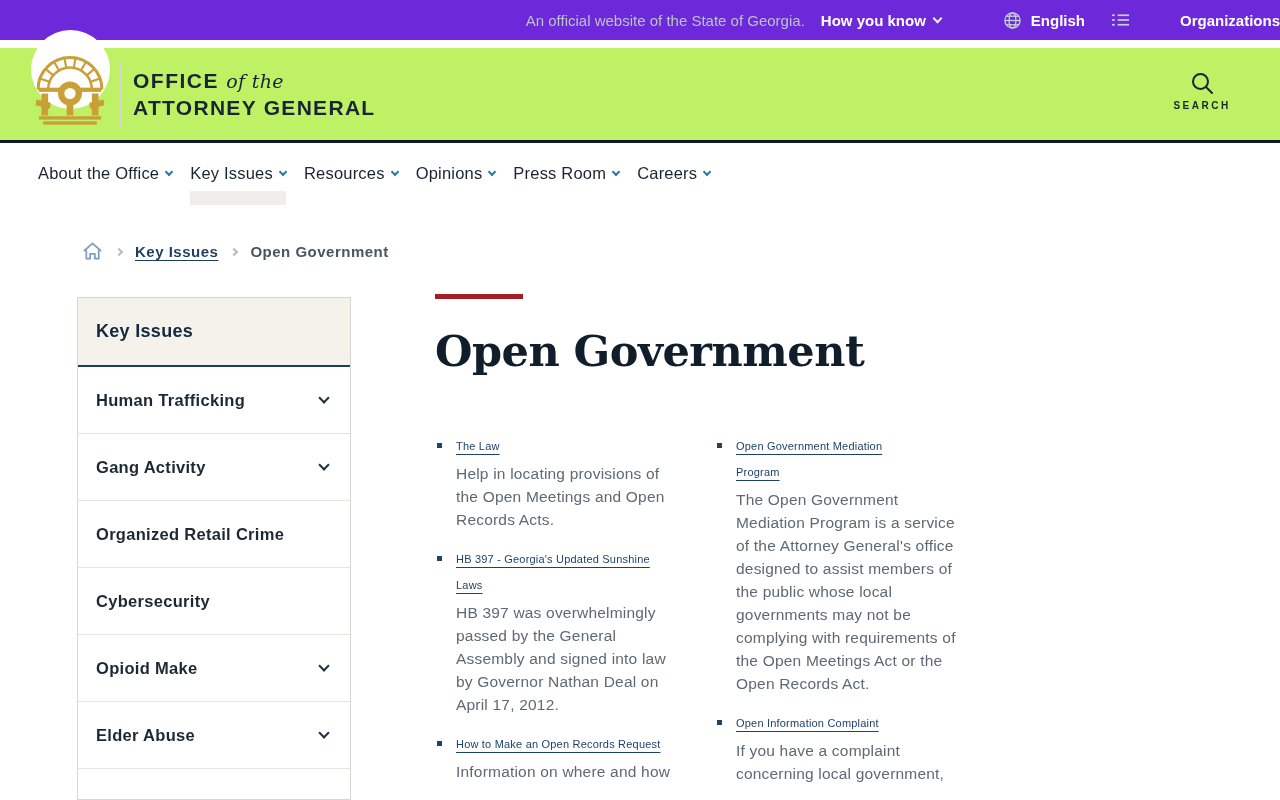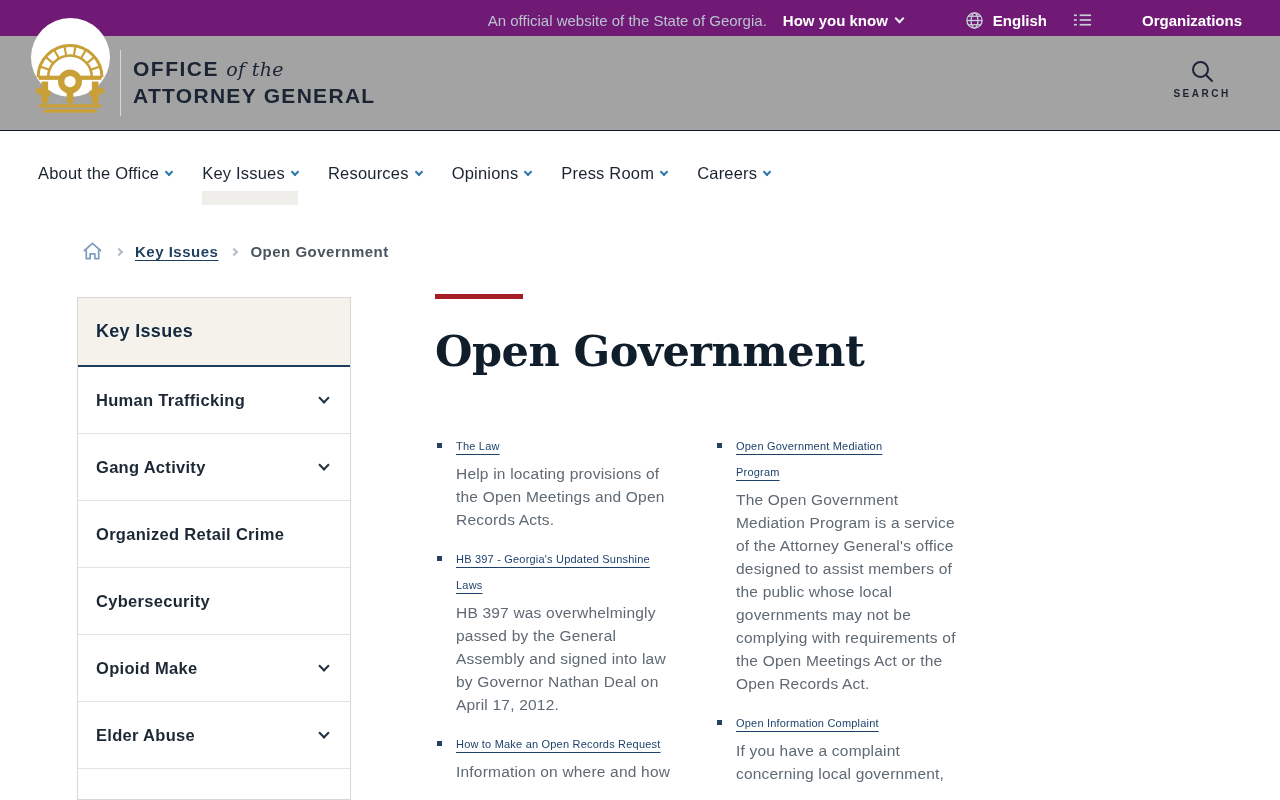--- a/index.html
+++ b/index.html
@@ -2,60 +2,60 @@
 <html><head>
 <meta charset="utf-8">
 <style>
   * { margin:0; padding:0; box-sizing:border-box; }
   html,body { width:1280px; height:800px; overflow:hidden; background:#ffffff;
               font-family:"Liberation Sans", sans-serif; }
   body { position:relative; }
 
   
   .topbar { position:absolute; left:0; top:0; width:1280px; height:40px;
-            background:#701a75; display:flex; align-items:center;
-            justify-content:flex-end; padding-right:38px; font-size:15px; }
+            background:#6d28d9; display:flex; align-items:center;
+            justify-content:flex-end; font-size:15px; }
   .tb-muted { color:#b9c3cf; margin-right:16px; }
   .tb-how { display:flex; align-items:center; color:#ffffff; font-weight:700;
             background:none; border:none; font-size:15px; cursor:pointer;
             font-family:"Liberation Sans", sans-serif; }
   .tb-group { display:flex; align-items:center; color:#ffffff; font-weight:700; }
   .g1 { margin-left:62px; } .g2 { margin-left:26px;gap:41px; }
   .tb-ico { margin-right:9px; display:inline-flex; }
 
   .chev { display:inline-block; width:7px; height:7px; border-right:2px solid;
           border-bottom:2px solid; transform:rotate(45deg); margin-left:8px;
           position:relative; top:-2px; }
   .chev-white { color:#e8edf3; }
   .chev-blue  { color:#2b77ab; width:6px; height:6px; margin-left:7px; }
   .chev-dark  { color:#22303f; width:8px; height:8px; margin-left:0; }
 
   
-  .headband { position:absolute; left:0; top:36px; width:1280px; height:95px;
-              background:#a3a3a3; border-bottom:1px solid #0f172a; }
+  .headband { position:absolute; left:0; top:48px; width:1280px; height:95px;
+              background:#bef264; border-bottom:3px solid #0f172a; }
   .seal-circle { position:absolute; left:31px; top:-18px; width:79px; height:79px;
                  border-radius:50%; background:#ffffff; }
   .seal { position:absolute; left:28px; top:-4px; }
   .brand-divider { position:absolute; left:120px; top:14px; width:1px; height:66px;
                    background:#d9d7d2; }
   .brand { position:absolute; left:133px; top:21px; color:#1a2433; }
   .brand-line1 { font-size:21px; font-weight:600; letter-spacing:1.5px; }
   .brand-line1 .ital { font-family:"DejaVu Serif", serif; font-style:italic;
                        font-weight:400; letter-spacing:0.3px; text-transform:none;
                        font-size:19px; }
   .brand-line2 { font-size:21px; font-weight:600; letter-spacing:1.3px; margin-top:3px; }
   .search-box { position:absolute; right:36px; top:22px; width:84px; text-align:center;
                 cursor:pointer; }
   .search-label { font-size:10px; font-weight:600; letter-spacing:2.5px;
                   color:#1a2433; }
 
   
   .mainnav { position:absolute; left:0; top:144px; width:1044px; height:71px;
              background:#ffffff; display:flex; align-items:flex-start;
-             padding:20px 0 0 38px; gap:30px; }
+             padding:20px 0 0 38px; gap:18px; }
   .nav-item { position:relative; display:flex; align-items:center; font-size:16.5px;
               color:#1a2430; letter-spacing:0.2px; cursor:pointer; padding-bottom:24px; }
   .nav-item .active-marker { position:absolute; left:0; right:0; top:27px; height:14px;
                              background:#f0eeea; }
 
   
   .breadcrumb { position:absolute; left:82px; top:240px; display:flex;
                 align-items:center; font-size:15px; font-weight:700;
                 letter-spacing:0.5px; }
   .crumb-sep { width:6px; height:6px; border-right:2px solid #b4bcc4;

